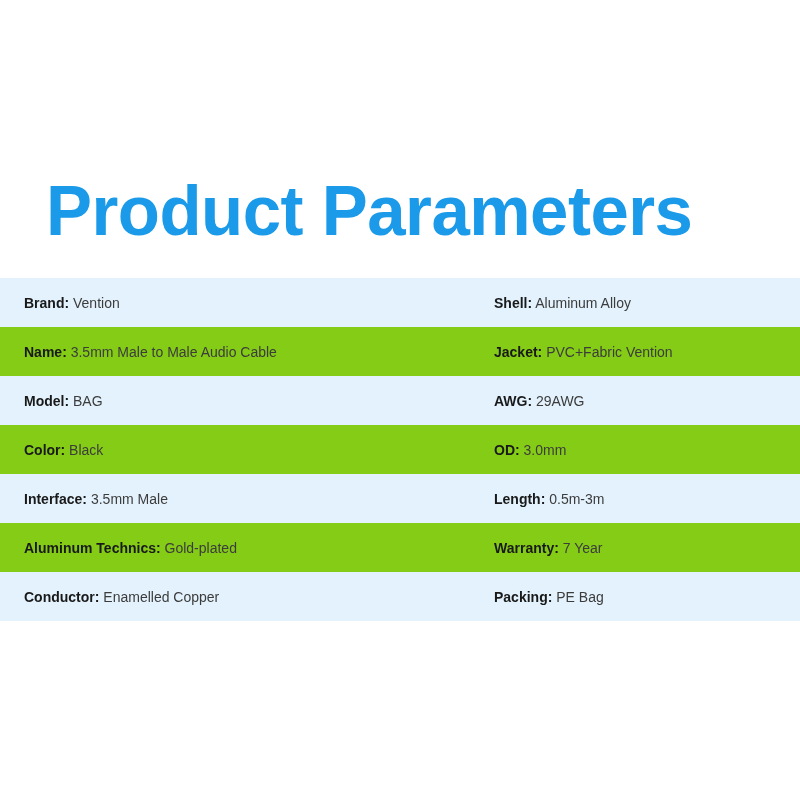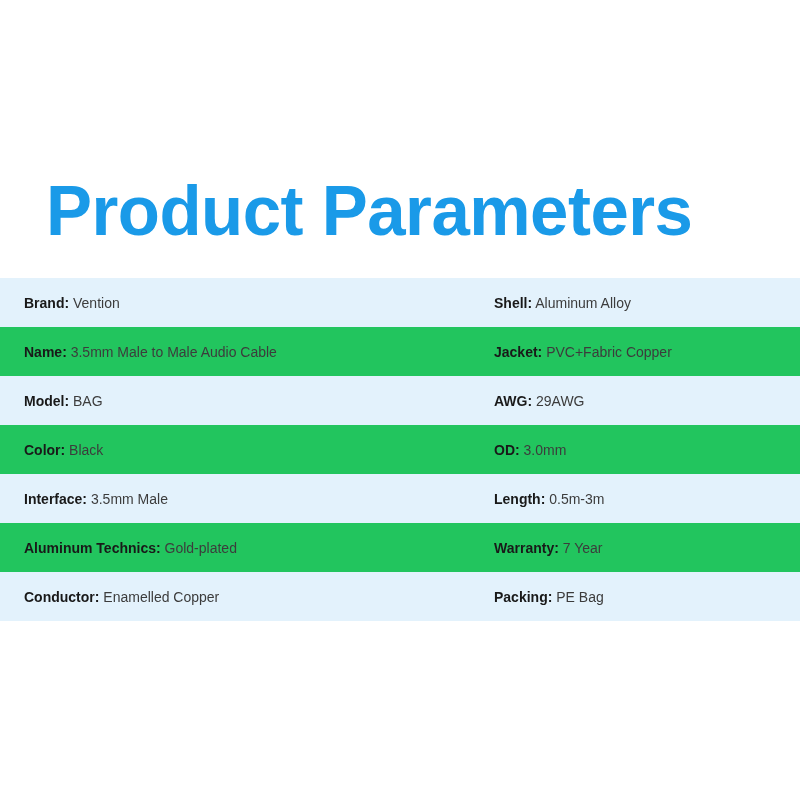--- a/index.html
+++ b/index.html
@@ -58,21 +58,21 @@
     display: flex;
     align-items: center;
     height: 49px;
     width: 800px;
     box-sizing: border-box;
   }
   .spec-row.shaded {
     background: #e3f2fc;
   }
   .spec-row.plain {
-    background: #22c55e;
+    background: #84cc16;
   }
 
   .cell {
     display: block;
     font-size: 14px;
     line-height: 22px;
     white-space: nowrap;
     color: #3c3c3c;
   }
   .cell-left {
@@ -106,21 +106,21 @@
     <h1 class="title">Product Parameters</h1>
   </div>
 
   <div class="spec-table">
       <div class="spec-row shaded">
         <div class="cell cell-left"><span class="lbl">Brand:</span> <span class="val">Vention</span></div>
         <div class="cell cell-right"><span class="lbl">Shell:</span> <span class="val">Aluminum Alloy</span></div>
       </div>
       <div class="spec-row plain">
         <div class="cell cell-left"><span class="lbl">Name:</span> <span class="val">3.5mm Male to Male Audio Cable</span></div>
-        <div class="cell cell-right"><span class="lbl">Jacket:</span> <span class="val">PVC+Fabric Copper</span></div>
+        <div class="cell cell-right"><span class="lbl">Jacket:</span> <span class="val">PVC+Fabric Vention</span></div>
       </div>
       <div class="spec-row shaded">
         <div class="cell cell-left"><span class="lbl">Model:</span> <span class="val">BAG</span></div>
         <div class="cell cell-right"><span class="lbl">AWG:</span> <span class="val">29AWG</span></div>
       </div>
       <div class="spec-row plain">
         <div class="cell cell-left"><span class="lbl">Color:</span> <span class="val">Black</span></div>
         <div class="cell cell-right"><span class="lbl">OD:</span> <span class="val">3.0mm</span></div>
       </div>
       <div class="spec-row shaded">

